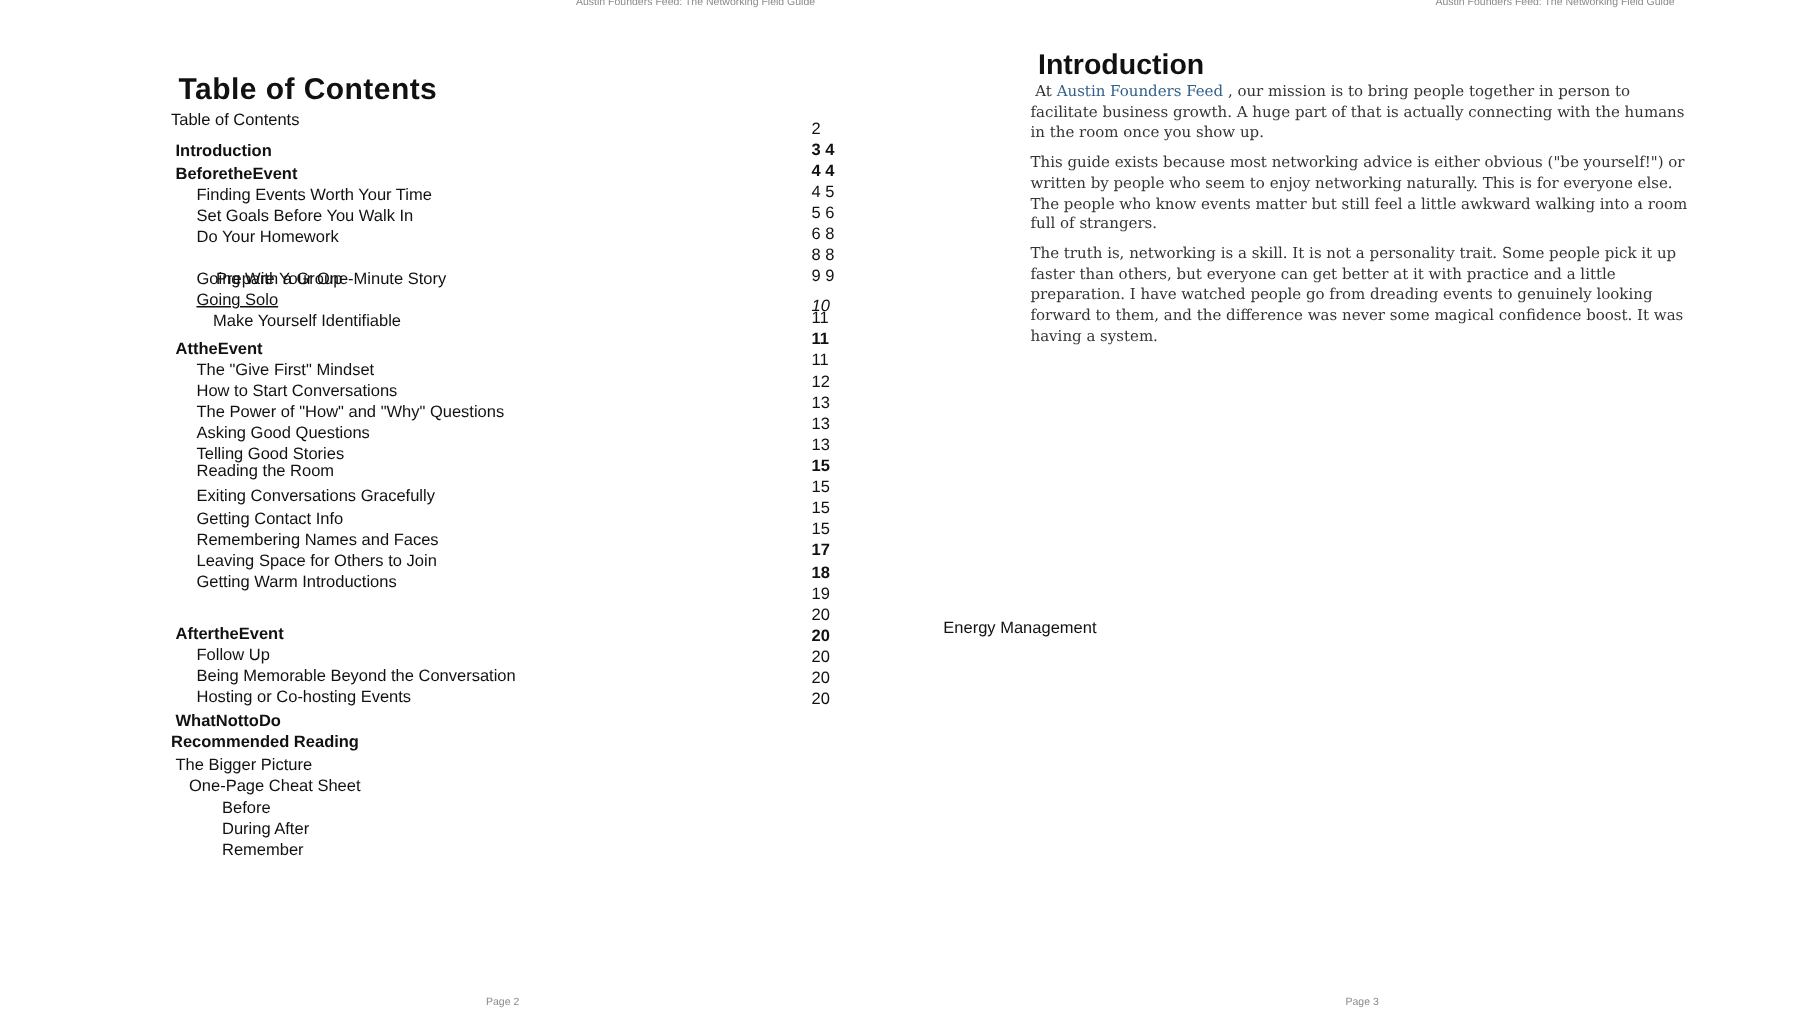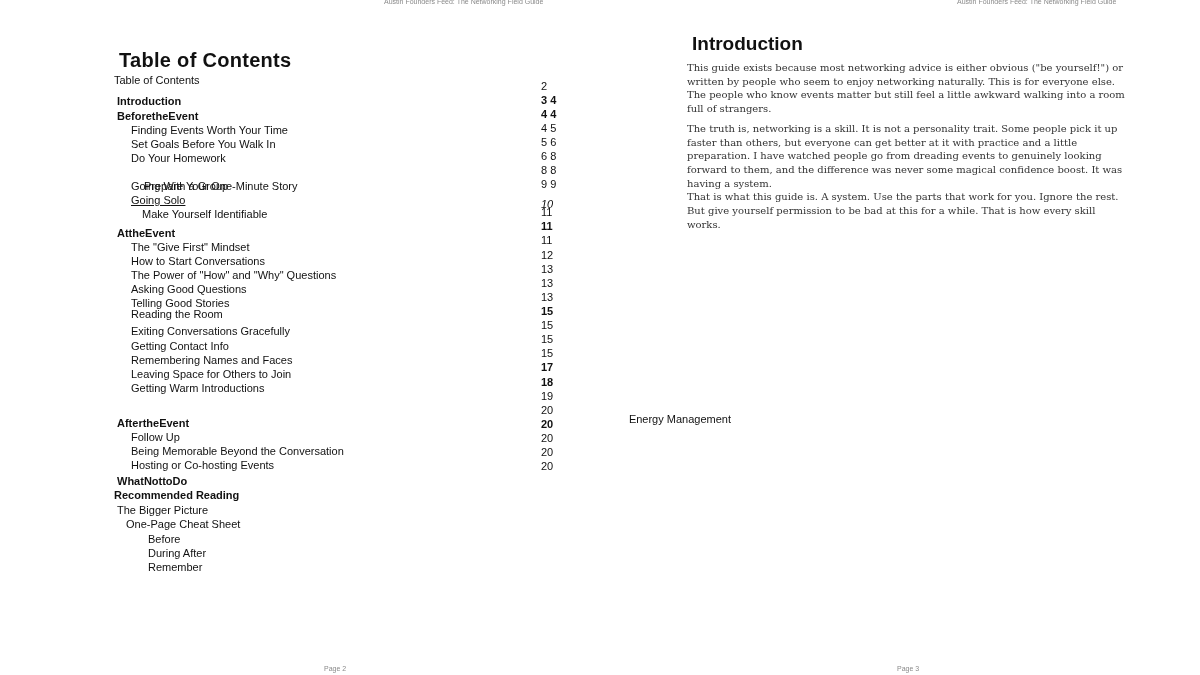--- a/index.html
+++ b/index.html
@@ -101,18 +101,18 @@
       <div class="toc-row toc-label lvl3" style="top: 560px;">Remember</div>
     </div>
   <div class="extra-page" id="extra-page" style="top: 403px;">20</div>
   <div class="page-footer">Page 2</div>
 </div>
 
 <div class="page page-right">
   <div class="running-header">Austin Founders Feed: The Networking Field Guide</div>
   <h1 class="intro-title">Introduction</h1>
   <div class="intro-body">
+    <p>&nbsp;<span>At </span><span class="link" style="color: rgb(47, 95, 138);">Austin Founders Feed</span><span> , our mission is to bring people together in person to facilitate business growth. A huge part of that is actually connecting with the humans in the room once you show up.</span></p>
     <p class="gap">This guide exists because most networking advice is either obvious ("be yourself!") or written by people who seem to enjoy networking naturally. This is for everyone else. The people who know events matter but still feel a little awkward walking into a room full of strangers.</p>
     <p class="gap">The truth is, networking is a skill. It is not a personality trait. Some people pick it up faster than others, but everyone can get better at it with practice and a little preparation. I have watched people go from dreading events to genuinely looking forward to them, and the difference was never some magical confidence boost. It was having a system.</p>
-    <p>That is what this guide is. A system. Use the parts that work for you. Ignore the rest. But give yourself permission to be bad at this for a while. That is how every skill works.</p>
   </div>
   <div class="page-footer">Page 3</div>
 </div>
 
 </body></html>

